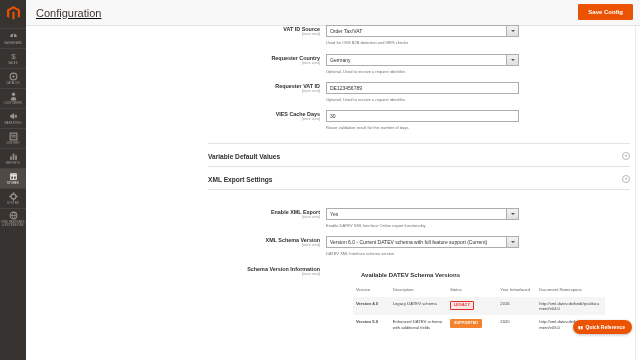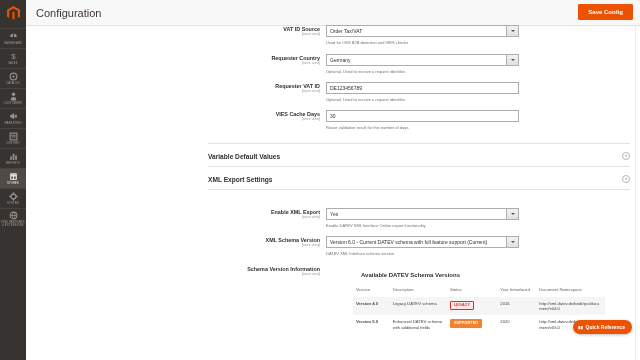--- a/index.html
+++ b/index.html
@@ -60,20 +60,21 @@
     background: #ffffff;
     overflow: hidden;
   }
   .page-header {
     height: 26px;
     background: #f8f8f8;
     border-bottom: 1px solid #e3e3e3;
     display: flex; align-items: center;
     padding-left: 10px;
     position: relative;
+    text-decoration: underline;
   }
   .page-title {
     font-size: 11px; color: #41362f; font-weight: 400;
   }
   .save-btn {
     position: absolute; right: 7px; top: 4px;
     background: #eb5202;
     color: #ffffff;
     font-size: 6px;
     font-weight: bold;

